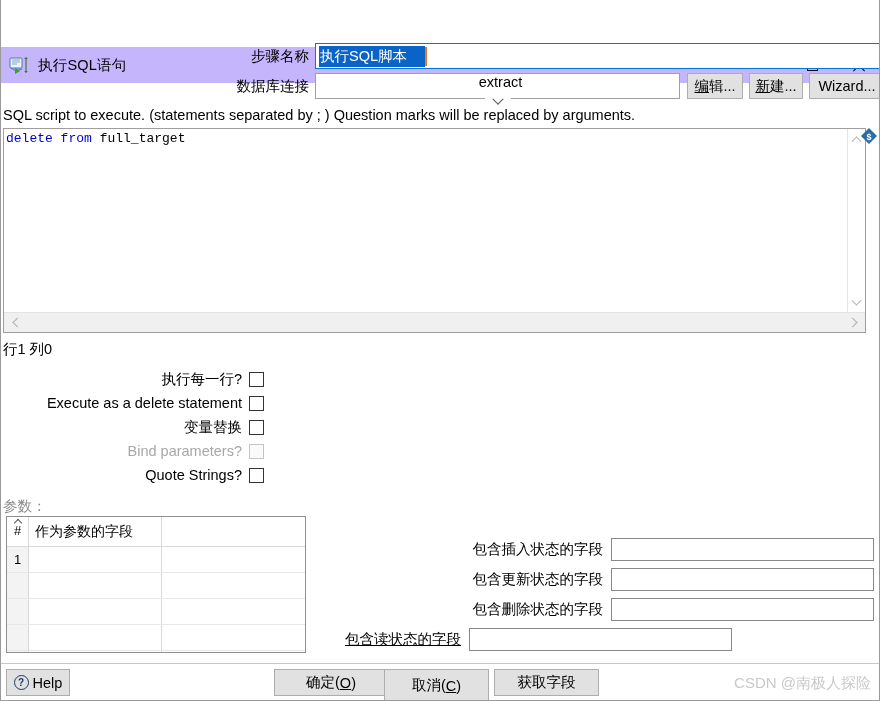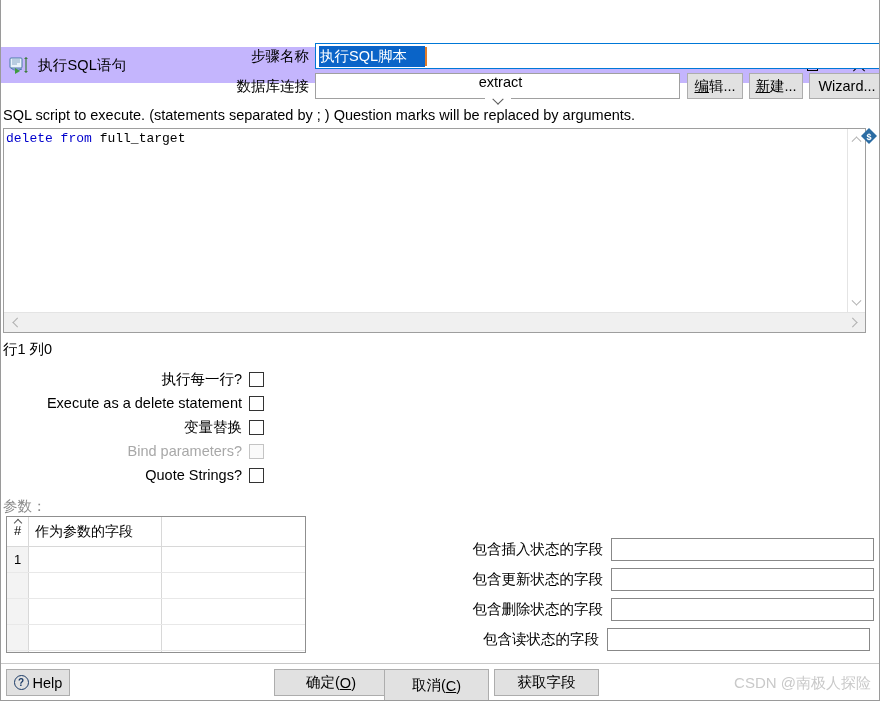--- a/index.html
+++ b/index.html
@@ -437,21 +437,21 @@
     <input class="rf-input" type="text" value="" style="">
   </div>
   <div class="rf-row" style="left:340px; top:538px; width:533px; justify-content:flex-end;">
     <span class="rf-label">包含插入状态的字段</span>
     <input class="rf-input" type="text" value="" style="">
   </div>
   <div class="rf-row" style="left:340px; top:598px; width:533px; justify-content:flex-end;">
     <span class="rf-label">包含删除状态的字段</span>
     <input class="rf-input" type="text" value="" style="">
   </div>
-  <div class="rf-row" style="left:336px; top:628px; width:533px; justify-content:flex-end;">
+  <div class="rf-row" style="left:344px; top:628px; width:533px; text-decoration:underline;">
     <span class="rf-label">包含读状态的字段</span>
     <input class="rf-input" type="text" value="" style="">
   </div>
 
   <div class="bottom-sep"></div>
   <div class="bottom-bar">
     <div class="help-btn">
       <span class="qicon">?</span>
       <span>Help</span>
     </div>

